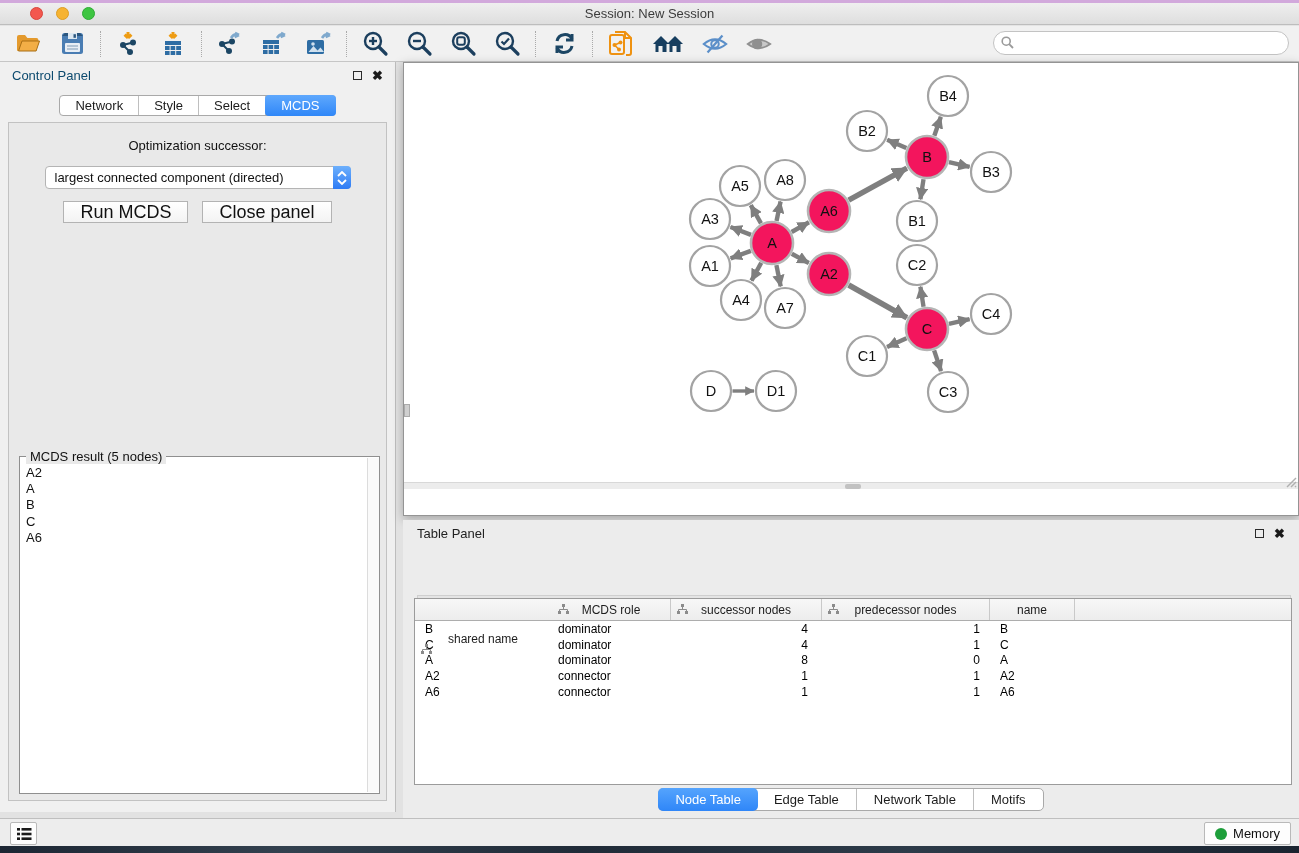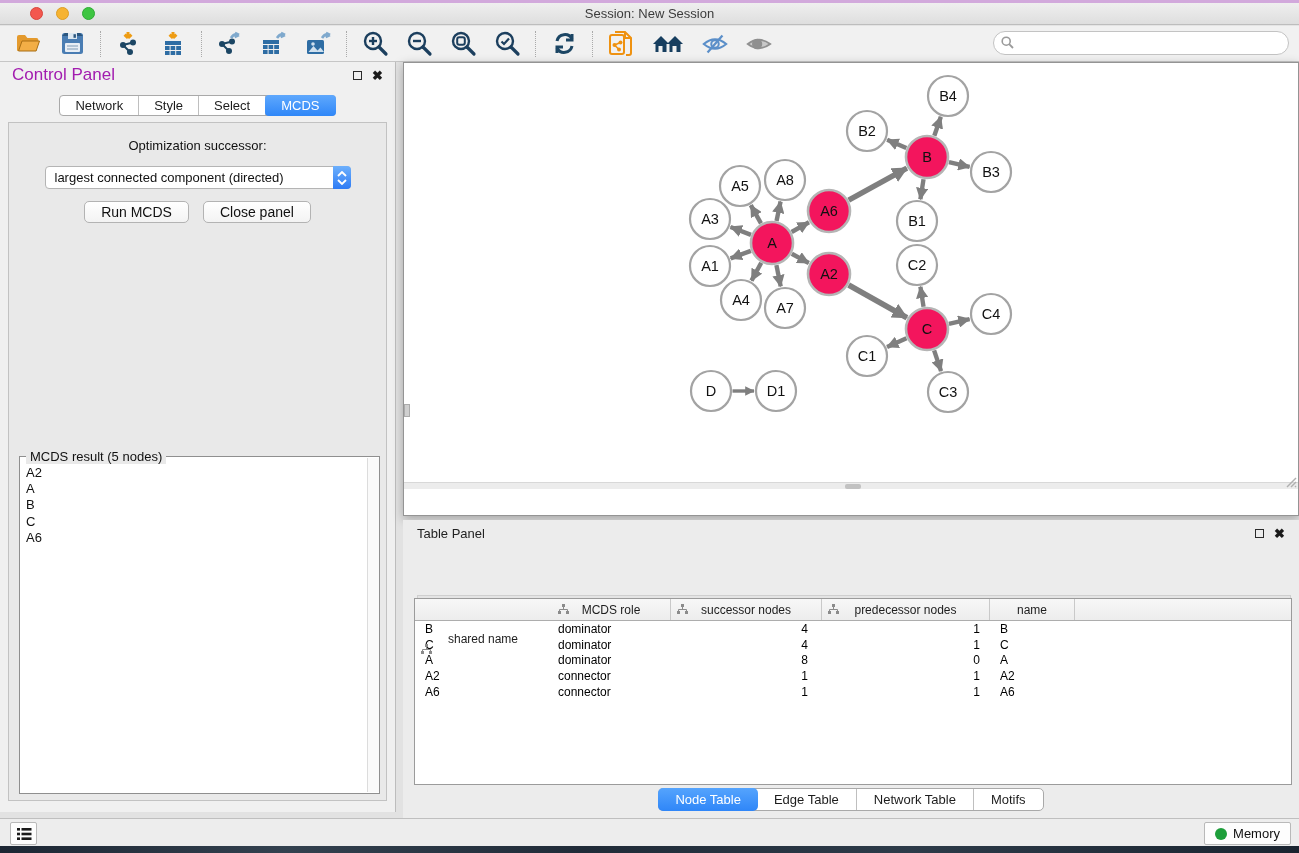--- a/index.html
+++ b/index.html
@@ -28,39 +28,39 @@
   .search-wrap input { width:100%; height:100%; border:1px solid #c3c3c3; border-radius:12px;
      background:#fff; padding:0 10px 0 26px; font-size:13px; outline:none; font-family:inherit; }
   .search-wrap svg { position:absolute; left:8px; top:5px; }
 
   
   .workspace { position:absolute; top:62px; left:0; right:0; height:756px; background:#e2e2e2; }
 
   
   .control-panel { position:absolute; left:0; top:0; width:396px; height:750px; background:#f0f0f0; border-right:1px solid #bdbdbd; }
   .panel-header { height:26px; display:flex; align-items:center; padding:0 12px; }
-  .panel-header .ph-title { font-size:17px; color:#a21caf; }
+  .panel-header .ph-title { font-size:13px; color:#0c4a6e; }
   .ph-btns { margin-left:auto; display:flex; gap:10px; align-items:center; }
   .seg-row { display:flex; justify-content:center; margin-top:7px; }
   .segmented { display:flex; height:21px; background:#fff; border:1px solid #a9a9a9; border-radius:4px; }
   .seg-tab { display:flex; align-items:center; padding:0 15px; font-size:13px; color:#1c1c1c;
      border-right:1px solid #bfbfbf; cursor:default; }
   .seg-tab:last-child { border-right:none; }
   .seg-tab.active { background:linear-gradient(#5fa8fd,#2f87f8); color:#fff; border-radius:4px;
      margin:-1px; padding:0 16px; border-right:none; position:relative; }
   .cp-pane { position:absolute; left:8px; right:8px; top:60px; bottom:11px; background:#e9e9e9; border:1px solid #c2c2c2; }
   .opt-label { text-align:center; margin-top:15px; font-size:13px; color:#111; }
   .dropdown { position:relative; margin:13px auto 0 auto; width:306px; height:23px; background:#fff;
      border:1px solid #b4b4b4; border-radius:4px; display:flex; align-items:center; }
   .dropdown .dd-text { padding-left:9px; font-size:13px; color:#111; flex:1; }
   .dd-stepper { width:18px; height:23px; margin:-1px; border-radius:0 4px 4px 0;
      background:linear-gradient(#6db0fc,#2d7bf5); display:flex; flex-direction:column; align-items:center; justify-content:center; gap:2px; }
   .btn-row { display:flex; justify-content:center; gap:14px; margin-top:12px; }
   .mac-btn { height:22px; padding:0 16px; background:linear-gradient(#ffffff,#f3f3f3);
-     border:1px solid #b3b3b3; border-radius:5px; font-size:14px; color:#111; font-family:inherit; }
+     border:1px solid #b3b3b3; border-radius:0; font-size:18px; color:#111; font-family:inherit; }
   .result-box { position:absolute; left:10px; right:6px; top:333px; bottom:6px; background:#fff; border:1px solid #8f8f8f; }
   .result-legend { position:absolute; top:-8px; left:6px; background:#e9e9e9; padding:0 4px; font-size:13px; color:#111; }
   .result-list { padding:8px 0 0 6px; font-size:13px; color:#111; }
   .result-list div { line-height:16.2px; }
   .result-scroll { position:absolute; top:1px; bottom:1px; right:0; width:12px; background:#fafafa; border-left:1px solid #dcdcdc; }
 
   
   .net-window { position:absolute; left:403px; top:0px; width:896px; height:454px; background:#fff;
      border:1px solid #949494; box-shadow:0 3px 10px rgba(0,0,0,0.28); }
   .nw-titlebar { height:26px; background:linear-gradient(#ededed,#d5d5d5); border-bottom:1px solid #b2b2b2;

